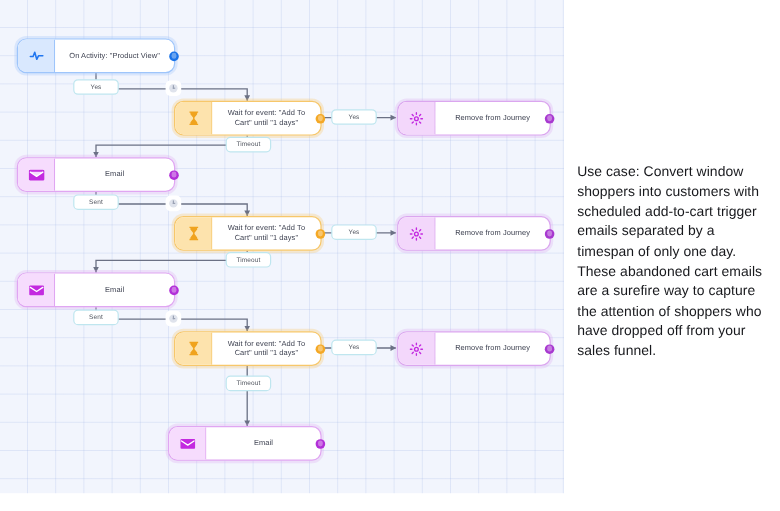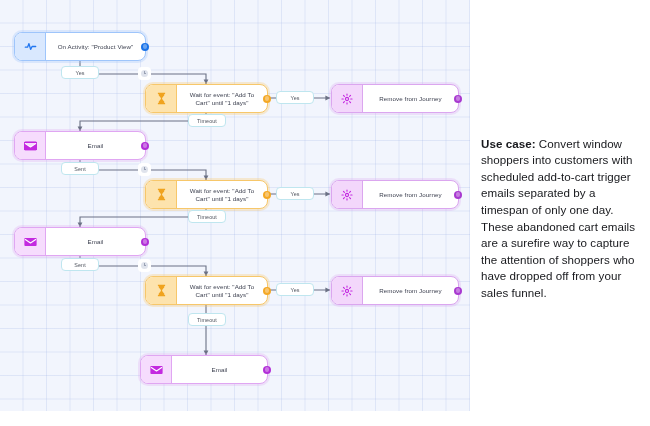--- a/index.html
+++ b/index.html
@@ -128,21 +128,21 @@
   
   #caption{
     position:absolute;
     left:481px;top:124px;
     width:158px;
     font-size:11.6px;
     line-height:16.6px;
     color:#17181c;
     letter-spacing:.05px;
   }
-  #caption b{font-weight:bold;margin-top:35px;}
+  #caption b{font-weight:normal;margin-top:35px;}
 </style>
 </head>
 <body>
 
 <div id="canvas">
 
   <svg id="edges" viewBox="0 0 470 411">
     <defs>
       <marker id="arw" markerWidth="6" markerHeight="6" refX="4.6" refY="3" orient="auto" markerUnits="userSpaceOnUse">
         <path d="M0,0.6 L4.8,3 L0,5.4 z" fill="#6b7185"></path>

